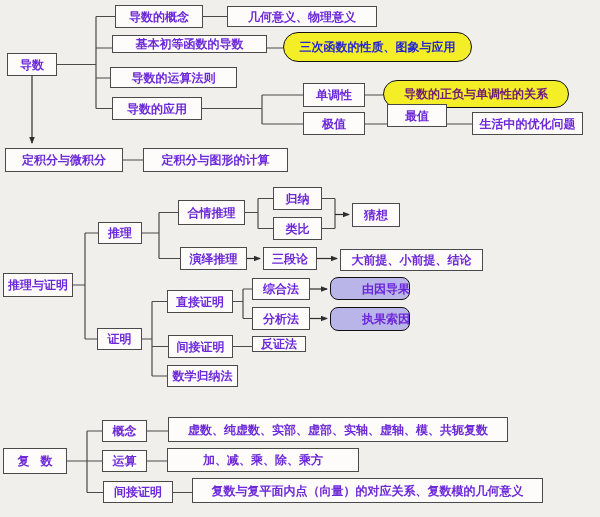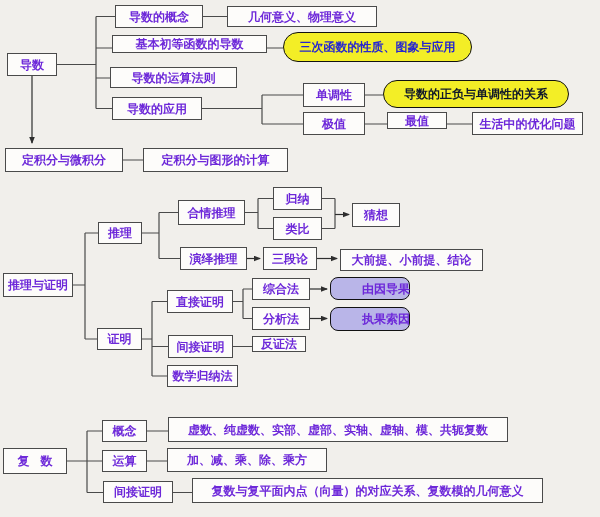--- a/index.html
+++ b/index.html
@@ -10,21 +10,21 @@
     position:absolute;box-sizing:border-box;
     display:flex;align-items:center;justify-content:center;
     background:#fdfcfa;border:1px solid #4a4a4a;
     color:#6d28d9;font-weight:bold;font-size:12px;line-height:1;
     white-space:nowrap;text-align:center;
   }
   .yellow{
     background:#f3ee26;border:1.5px solid #111;border-radius:15px;
   }
   .blue-text{color:#2525d2;}
-  .darkred-text{color:#0f172a;}
+  .darkred-text{color:#701a75;}
   .purple{
     background:#b9b5e8;border:1.5px solid #111;border-radius:8px;padding-left:32px;
   }
   .spread{letter-spacing:0.9em;text-indent:0.9em;}
 </style>
 </head>
 <body>
 
 <div class="stage">
 
@@ -62,21 +62,21 @@
   <div class="node" style="left:7px;top:53px;width:50px;height:23px">导数</div>
   <div class="node" style="left:115px;top:5px;width:88px;height:23px">导数的概念</div>
   <div class="node" style="left:227px;top:6px;width:150px;height:21px">几何意义、物理意义</div>
   <div class="node" style="left:112px;top:35px;width:155px;height:18px">基本初等函数的导数</div>
   <div class="node yellow blue-text" style="left:283px;top:32px;width:189px;height:30px">三次函数的性质、图象与应用</div>
   <div class="node" style="left:110px;top:67px;width:127px;height:21px">导数的运算法则</div>
   <div class="node" style="left:112px;top:97px;width:90px;height:23px">导数的应用</div>
   <div class="node" style="left:303px;top:83px;width:62px;height:24px">单调性</div>
   <div class="node yellow darkred-text" style="left:383px;top:80px;width:186px;height:28px;border-radius:14px">导数的正负与单调性的关系</div>
   <div class="node" style="left:303px;top:112px;width:62px;height:23px">极值</div>
-  <div class="node" style="left:387px;top:112px;width:60px;height:17px">最值</div>
+  <div class="node" style="left:387px;top:104px;width:60px;height:23px">最值</div>
   <div class="node" style="left:472px;top:112px;width:111px;height:23px">生活中的优化问题</div>
   <div class="node" style="left:5px;top:148px;width:118px;height:24px">定积分与微积分</div>
   <div class="node" style="left:143px;top:148px;width:145px;height:24px">定积分与图形的计算</div>
 
   <div class="node" style="left:3px;top:273px;width:70px;height:24px">推理与证明</div>
   <div class="node" style="left:98px;top:222px;width:44px;height:22px">推理</div>
   <div class="node" style="left:178px;top:200px;width:67px;height:25px">合情推理</div>
   <div class="node" style="left:273px;top:187px;width:49px;height:23px">归纳</div>
   <div class="node" style="left:273px;top:217px;width:49px;height:23px">类比</div>
   <div class="node" style="left:352px;top:203px;width:48px;height:24px">猜想</div>
@@ -90,17 +90,17 @@
   <div class="node" style="left:252px;top:307px;width:58px;height:23px">分析法</div>
   <div class="node purple" style="left:330px;top:307px;width:80px;height:24px">执果索因</div>
   <div class="node" style="left:168px;top:335px;width:65px;height:23px">间接证明</div>
   <div class="node" style="left:252px;top:336px;width:54px;height:16px">反证法</div>
   <div class="node" style="left:167px;top:365px;width:71px;height:22px">数学归纳法</div>
 
   <div class="node spread" style="left:3px;top:448px;width:64px;height:26px">复数</div>
   <div class="node" style="left:102px;top:420px;width:45px;height:22px">概念</div>
   <div class="node" style="left:168px;top:417px;width:340px;height:25px">虚数、纯虚数、实部、虚部、实轴、虚轴、模、共轭复数</div>
   <div class="node" style="left:102px;top:450px;width:45px;height:22px">运算</div>
-  <div class="node" style="left:167px;top:448px;width:160px;height:24px">加、减、乘、除、乘方</div>
+  <div class="node" style="left:167px;top:448px;width:192px;height:24px">加、减、乘、除、乘方</div>
   <div class="node" style="left:103px;top:481px;width:70px;height:22px">间接证明</div>
   <div class="node" style="left:192px;top:478px;width:351px;height:25px">复数与复平面内点（向量）的对应关系、复数模的几何意义</div>
 
 </div>
 
 </body></html>

